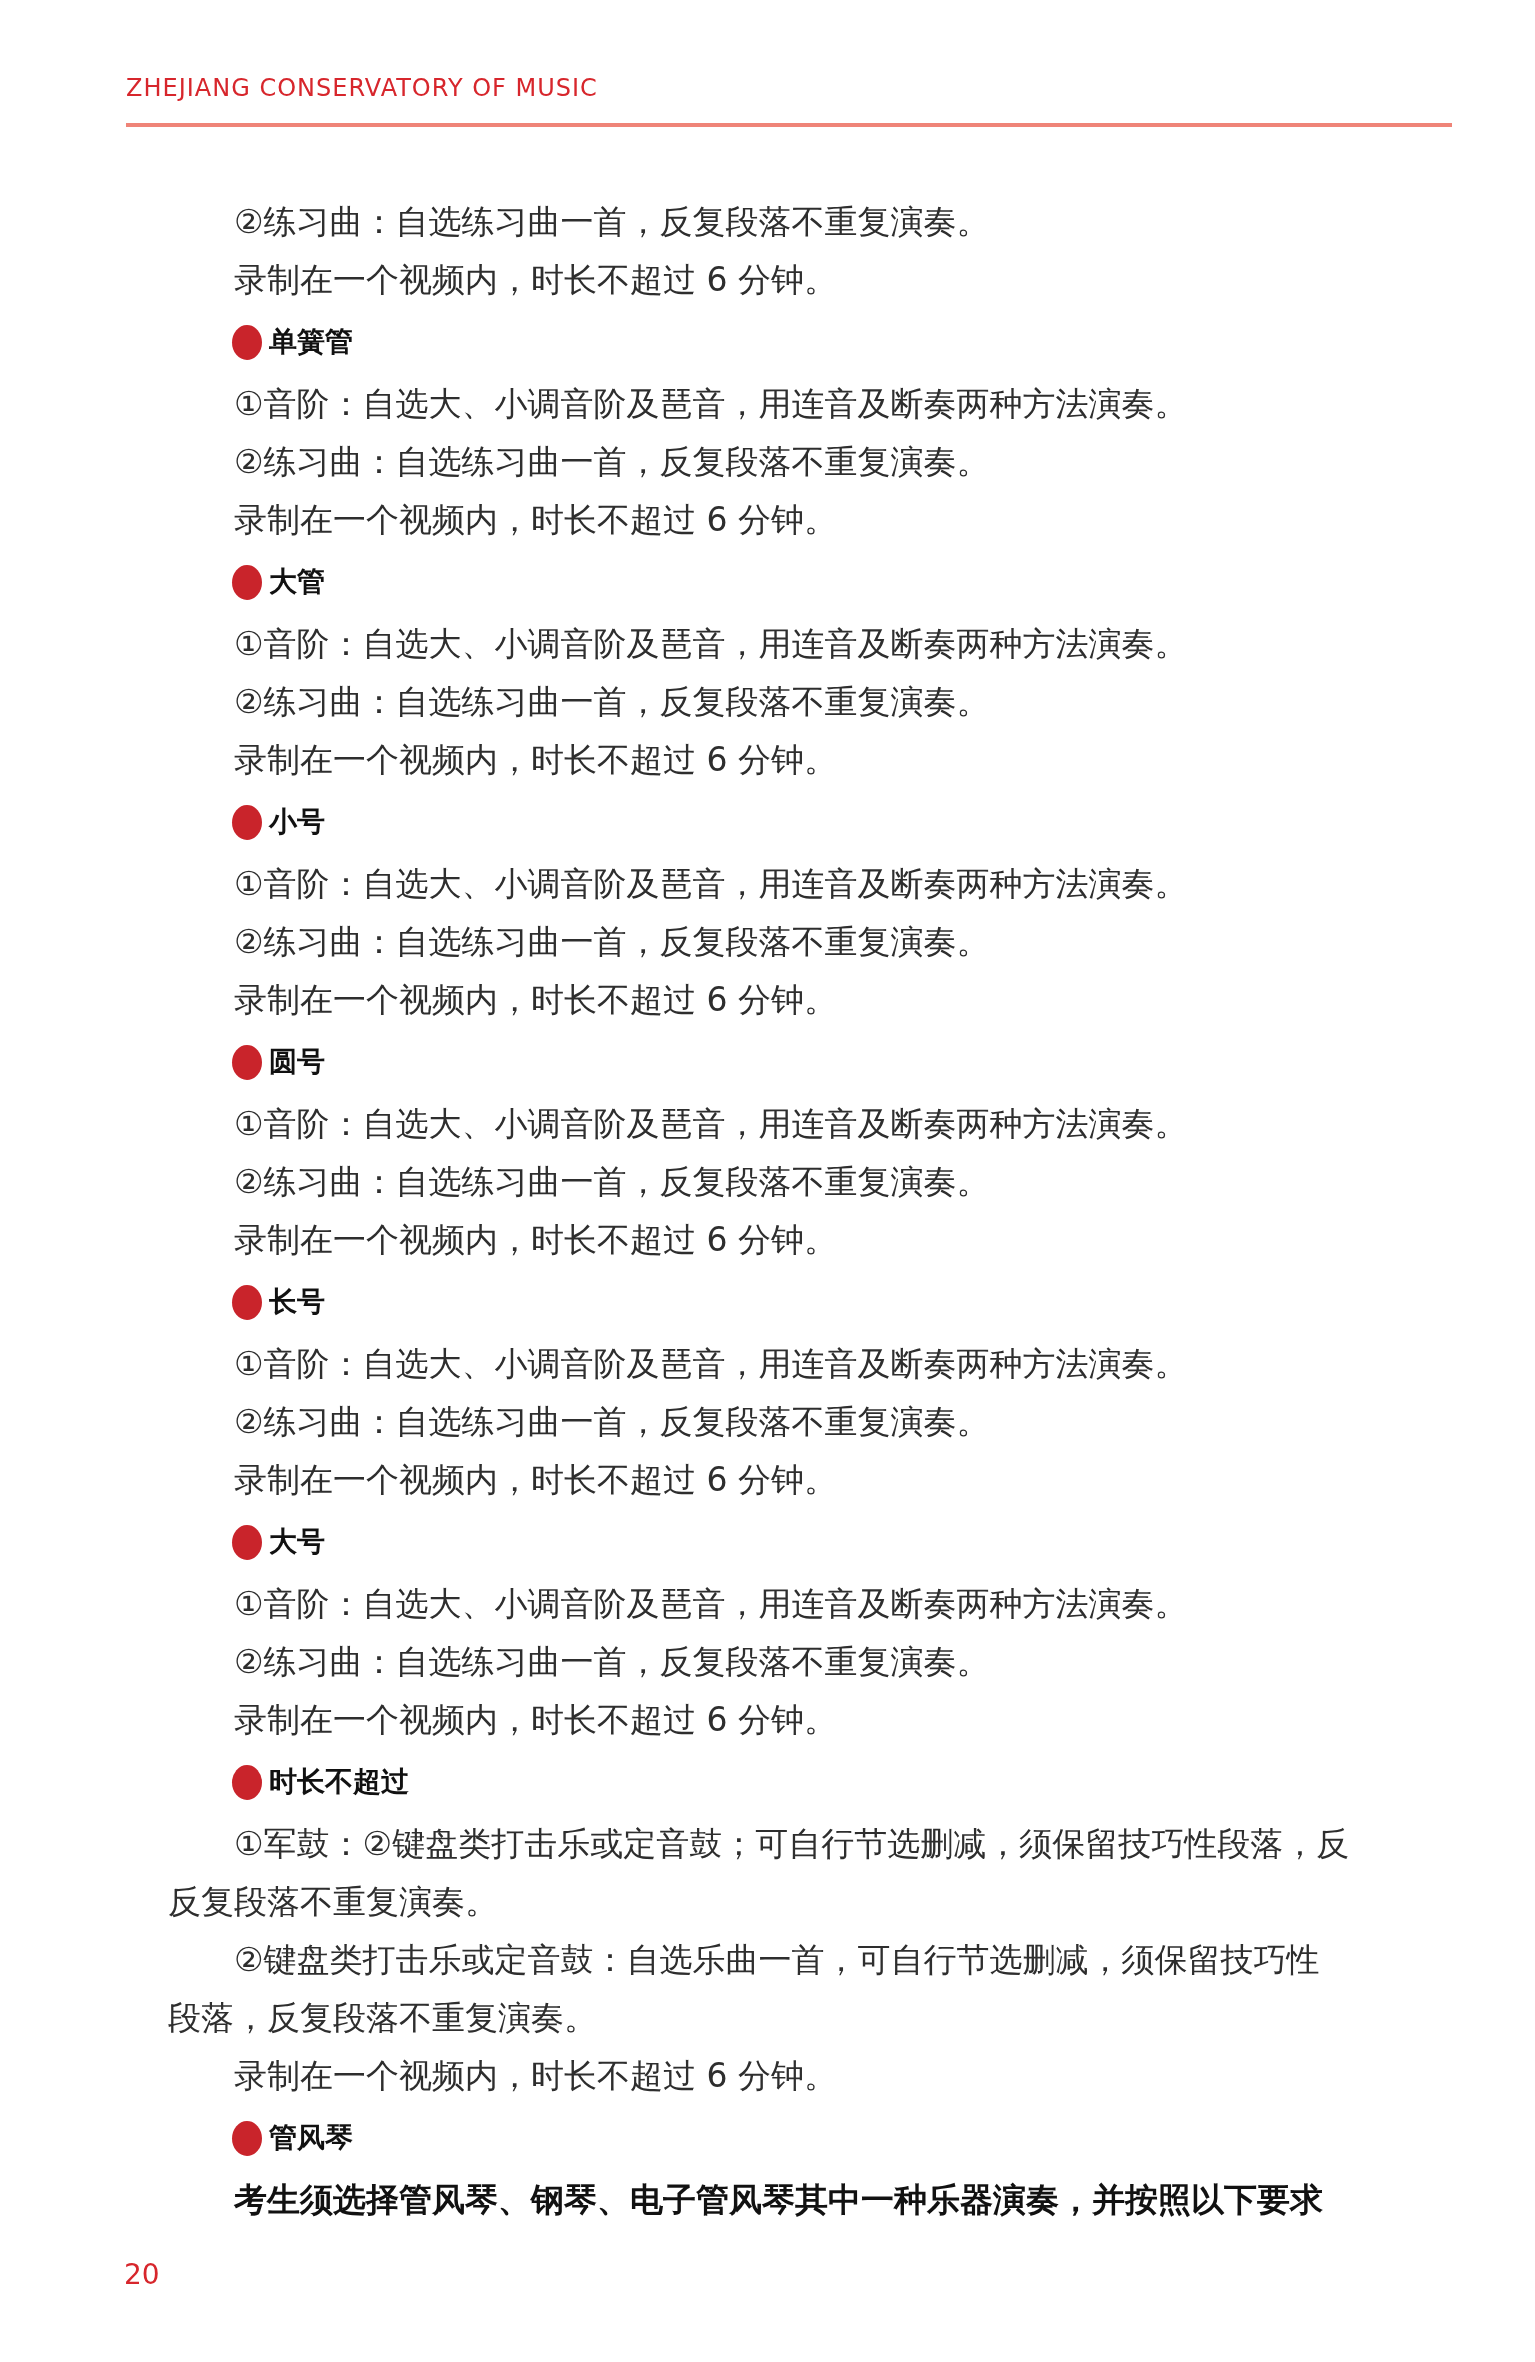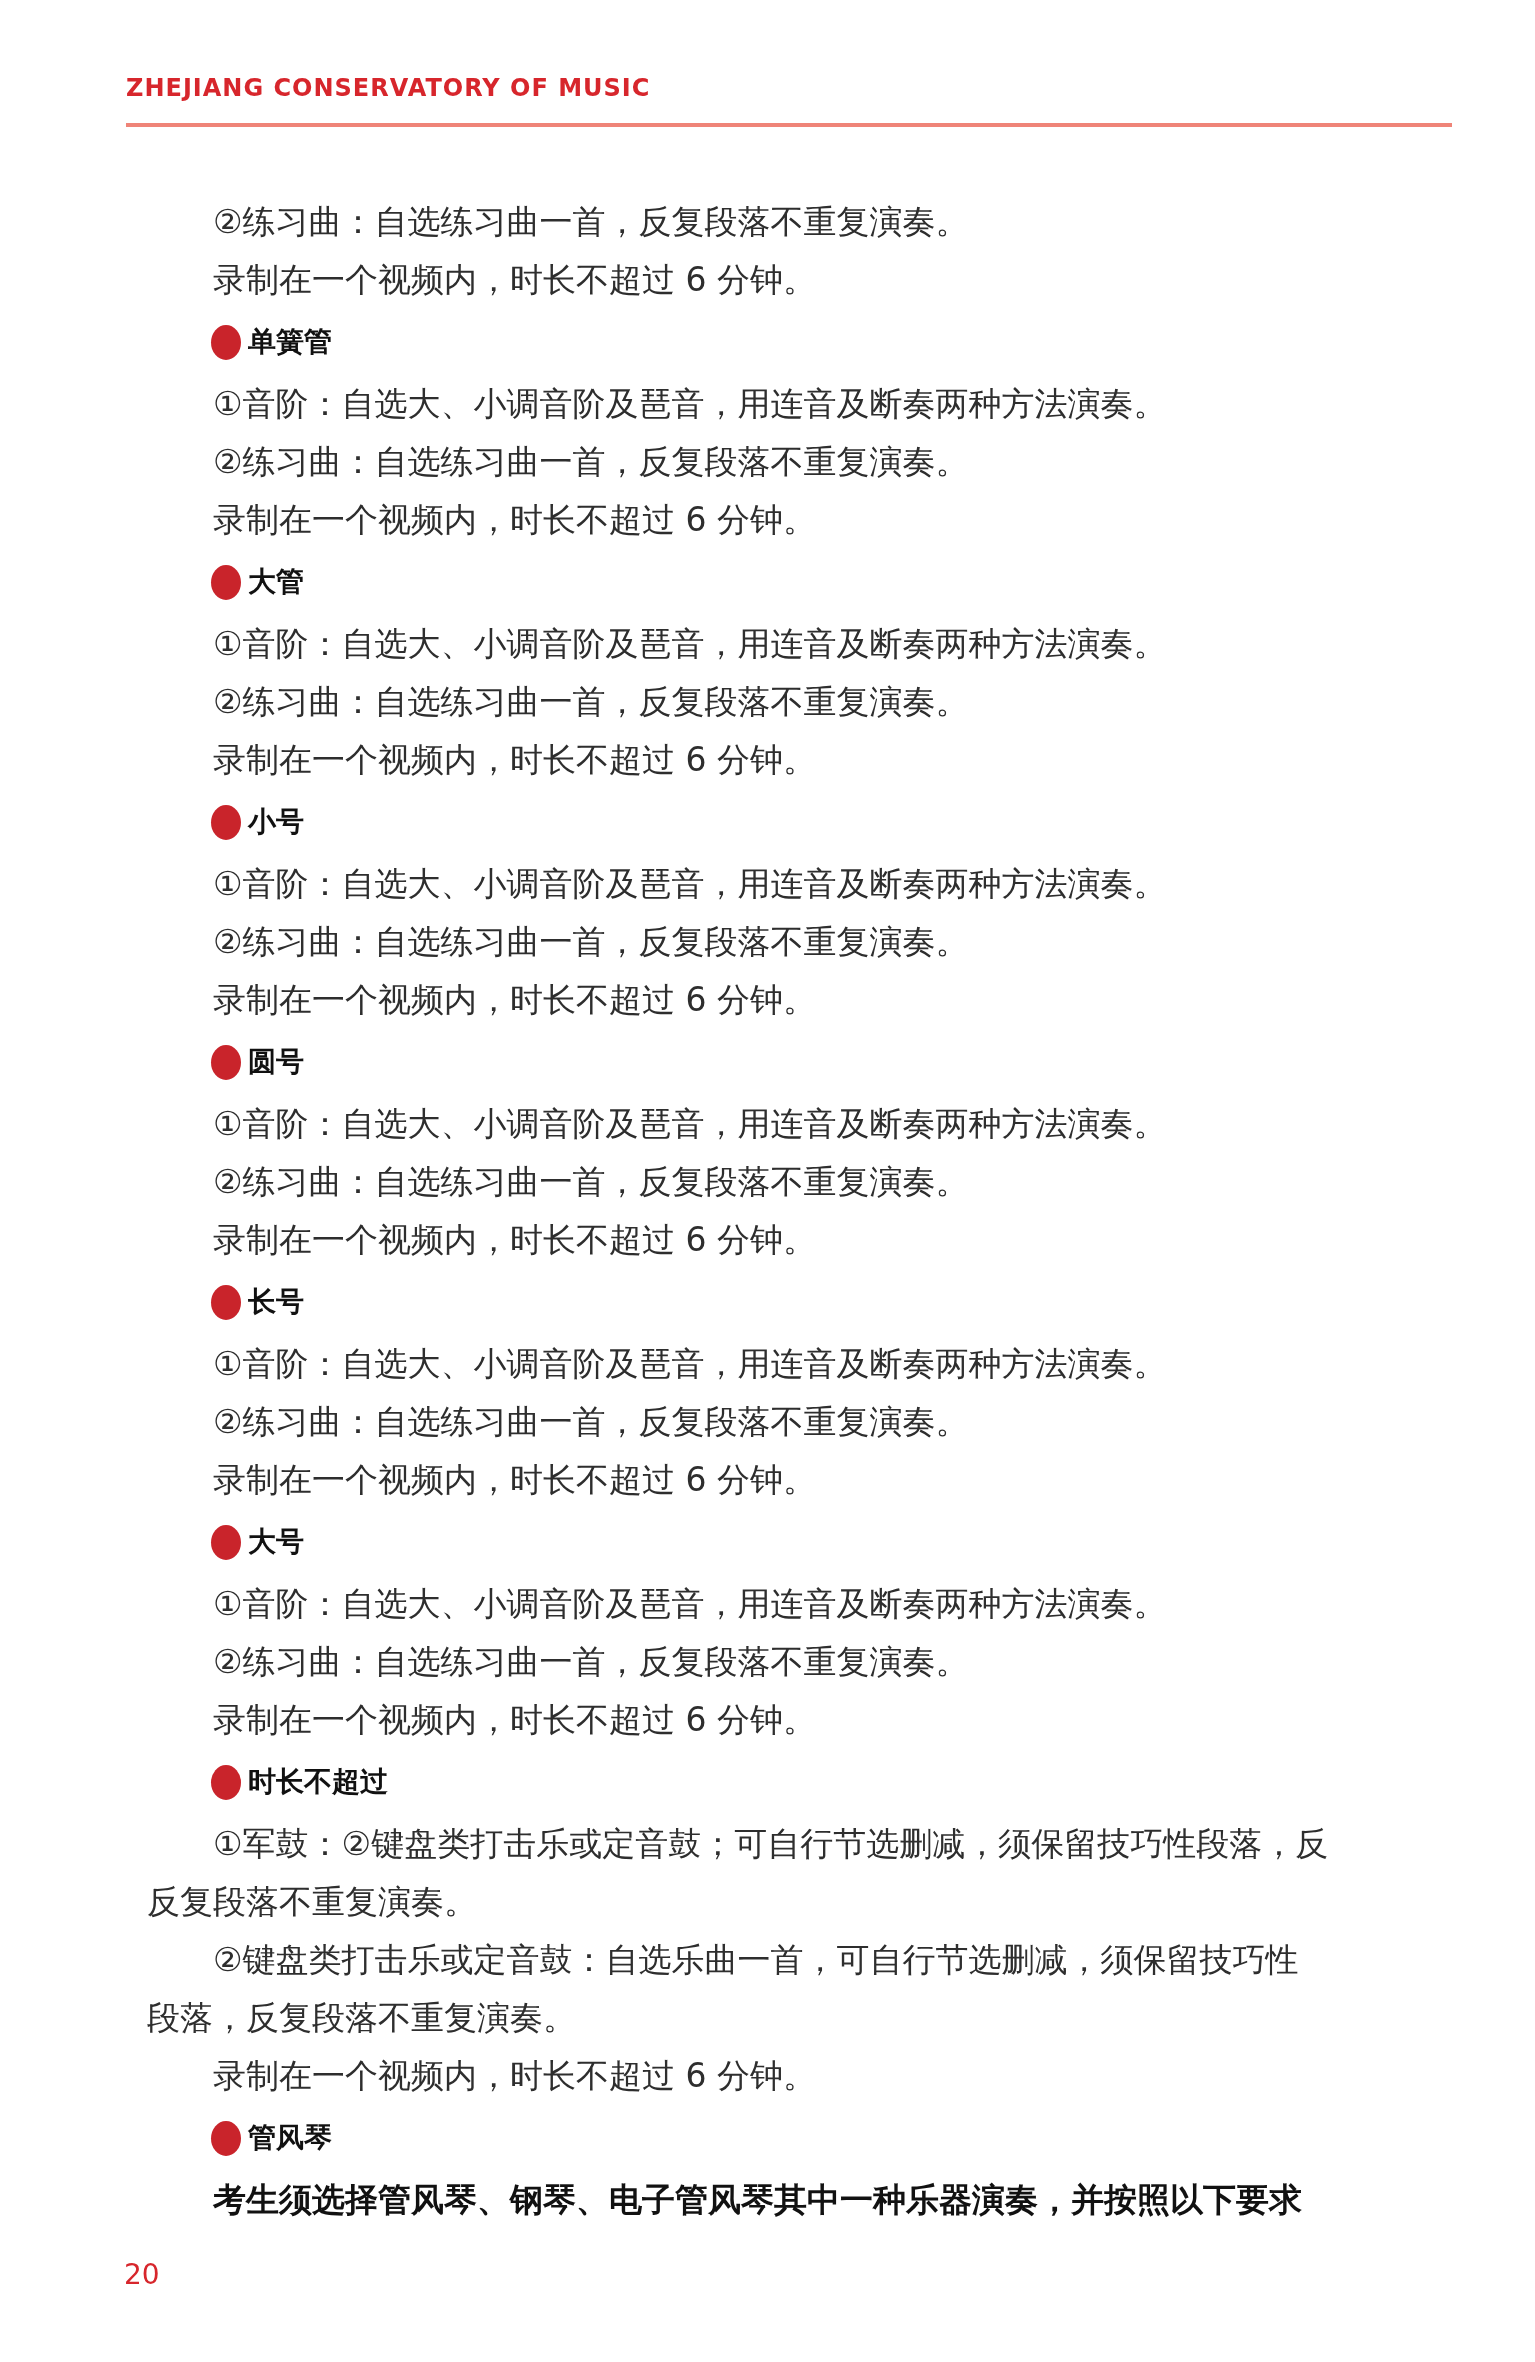--- a/index.html
+++ b/index.html
@@ -10,29 +10,29 @@
     --heading-text:#111111;
   }
   html,body{margin:0;padding:0;}
   body{
     width:1535px;height:2362px;position:relative;overflow:hidden;
     background:#ffffff;
     font-family:"DejaVu Sans","Liberation Sans",sans-serif;
   }
   .header-brand{
     position:absolute;left:126px;top:74px;
-    font-size:24px;font-weight:700;letter-spacing:1px;
+    font-size:24px;font-weight:400;letter-spacing:1px;
     color:var(--accent-red);white-space:nowrap;
   }
   .header-rule{
     position:absolute;left:126px;top:123px;
     width:1326px;height:4px;background:var(--rule-red);
   }
   .content{
-    position:absolute;left:147px;top:193px;width:1260px;
+    position:absolute;left:168px;top:193px;width:1260px;
   }
   .line{
     height:58px;line-height:58px;font-size:33px;
     color:var(--body-text);white-space:nowrap;font-weight:400;
   }
   .line.indent{padding-left:66px;}
   .line.bold{font-weight:700;color:var(--heading-text);}
   .heading{
     height:66px;display:flex;align-items:center;padding-left:64px;
   }

